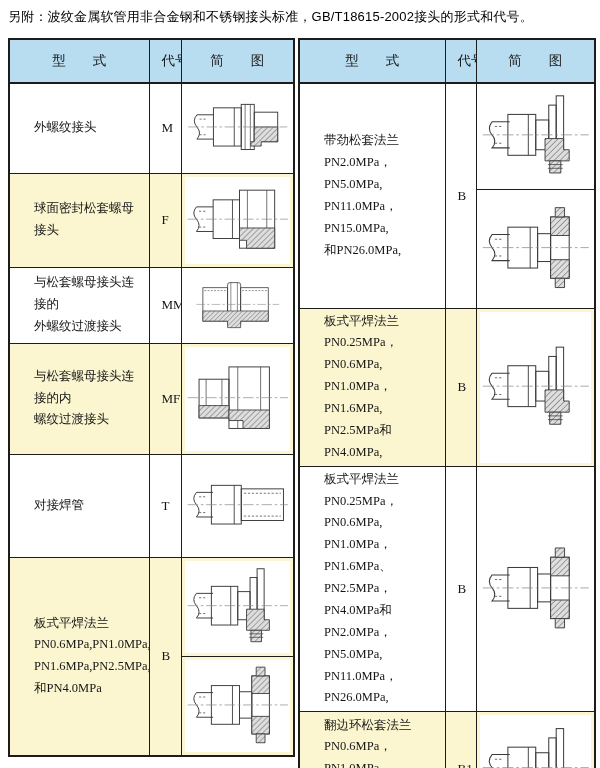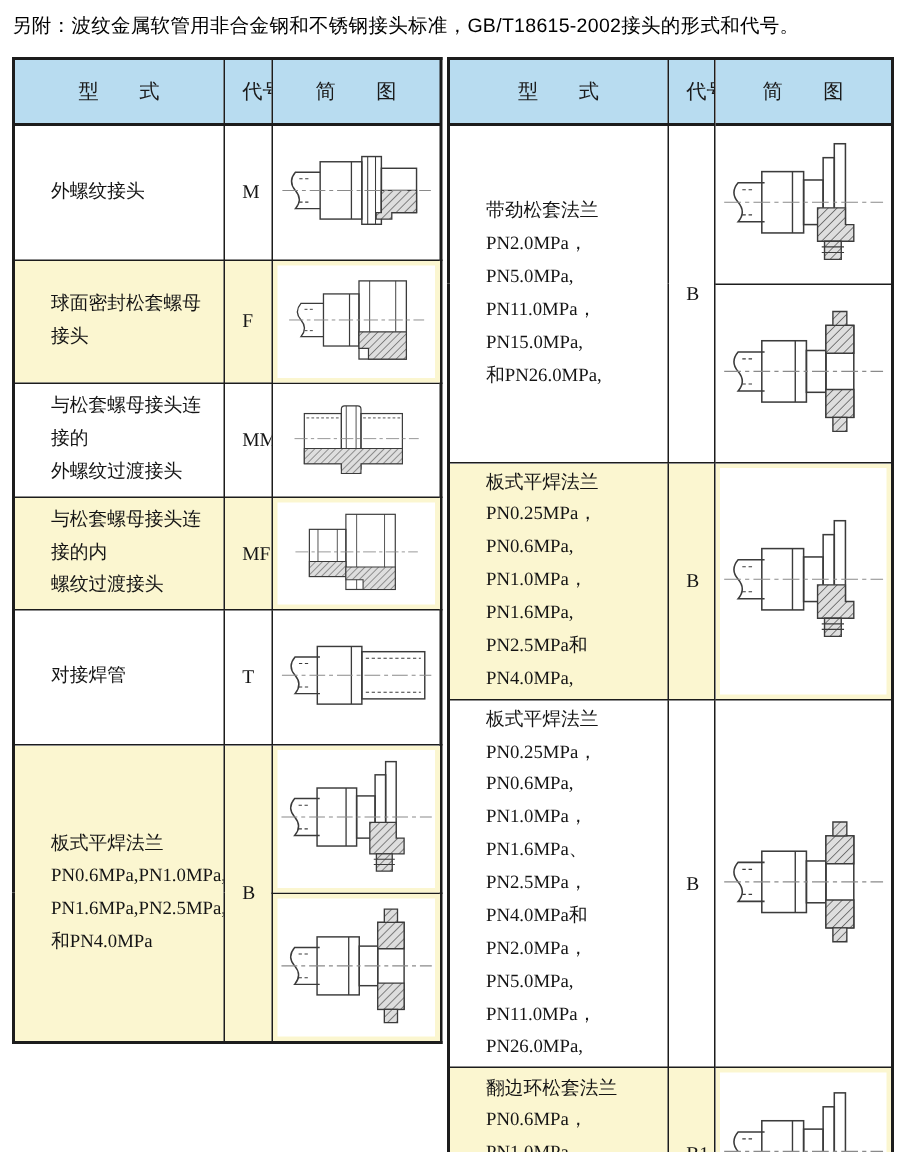--- a/index.html
+++ b/index.html
@@ -67,21 +67,21 @@
                 <rect x="64" y="20" width="15" height="52" fill="none" stroke="#3b3b3b" stroke-width="1.1"></rect>
                 <line x1="68.5" y1="20" x2="68.5" y2="72" stroke="#3b3b3b" stroke-width="0.8"></line>
                 <line x1="74.5" y1="20" x2="74.5" y2="72" stroke="#3b3b3b" stroke-width="0.8"></line>
                 <rect x="79" y="29" width="27" height="34" fill="none" stroke="#3b3b3b" stroke-width="1.1"></rect>
                 <path d="M79,46 H106 V63 H87 V68 H75 V63 H79 Z" fill="url(#hatch0)" stroke="#3b3b3b" stroke-width="1"></path>
                 <path d="M3,46 H117" fill="none" stroke="#8a8a8a" stroke-width="0.8" stroke-dasharray="12 3 3 3"></path>
               </svg>
             </div>
       </td>
     </tr>
-    <tr style="height:82px" class="hl">
+    <tr style="height:94px" class="hl">
       <td class="type-cell">球面密封松套螺母接头</td>
       <td class="code-cell">F</td>
       <td class="diagram-cell">
         <div class="diag">
               <svg viewBox="0 0 120 95" preserveAspectRatio="xMidYMid meet">
                 <defs>
                   <pattern id="hatch1" width="4.5" height="4.5" patternUnits="userSpaceOnUse" patternTransform="rotate(45)">
                     <rect width="4.5" height="4.5" fill="#dedede"></rect>
                     <line x1="0" y1="0" x2="0" y2="4.5" stroke="#4a4a4a" stroke-width="1"></line>
                   </pattern>
@@ -118,21 +118,21 @@
                 <line x1="50.5" y1="16" x2="50.5" y2="76" stroke="#3b3b3b" stroke-width="0.8"></line>
                 <line x1="59.5" y1="16" x2="59.5" y2="76" stroke="#3b3b3b" stroke-width="0.8"></line>
                 <rect x="64" y="23" width="38" height="46" fill="none" stroke="#3b3b3b" stroke-width="1.1"></rect>
                 <path d="M66,27 H100 M66,65 H100" fill="none" stroke="#3b3b3b" stroke-width="0.8" stroke-dasharray="2.5 2"></path>
                 <path d="M12,55 H102 V69 H64 V78 H46 V69 H12 Z" fill="url(#hatch2)" stroke="#3b3b3b" stroke-width="1"></path>
                 <path d="M3,46 H117" fill="none" stroke="#8a8a8a" stroke-width="0.8" stroke-dasharray="12 3 3 3"></path>
               </svg>
             </div>
       </td>
     </tr>
-    <tr style="height:75px" class="hl">
+    <tr style="height:111px" class="hl">
       <td class="type-cell">与松套螺母接头连接的内
 螺纹过渡接头</td>
       <td class="code-cell">MF</td>
       <td class="diagram-cell">
         <div class="diag">
               <svg viewBox="0 0 120 95" preserveAspectRatio="xMidYMid meet">
                 <defs>
                   <pattern id="hatch3" width="4.5" height="4.5" patternUnits="userSpaceOnUse" patternTransform="rotate(45)">
                     <rect width="4.5" height="4.5" fill="#dedede"></rect>
                     <line x1="0" y1="0" x2="0" y2="4.5" stroke="#4a4a4a" stroke-width="1"></line>
@@ -144,21 +144,21 @@
                 <rect x="50" y="11" width="46" height="70" fill="none" stroke="#3b3b3b" stroke-width="1.1"></rect>
                 <line x1="60" y1="11" x2="60" y2="81" stroke="#3b3b3b" stroke-width="0.8"></line>
                 <line x1="86" y1="11" x2="86" y2="81" stroke="#3b3b3b" stroke-width="0.8"></line>
                 <path d="M16,55 H50 V69 H16 Z" fill="url(#hatch3)" stroke="#3b3b3b" stroke-width="1"></path>
                 <path d="M50,60 H96 V81 H66 V72 H50 Z" fill="url(#hatch3)" stroke="#3b3b3b" stroke-width="1"></path>
                 <path d="M3,46 H117" fill="none" stroke="#8a8a8a" stroke-width="0.8" stroke-dasharray="12 3 3 3"></path>
               </svg>
             </div>
       </td>
     </tr>
-    <tr style="height:90px">
+    <tr style="height:103px">
       <td class="type-cell">对接焊管</td>
       <td class="code-cell">T</td>
       <td class="diagram-cell">
         <div class="diag">
               <svg viewBox="0 0 120 95" preserveAspectRatio="xMidYMid meet">
                 <defs>
                   <pattern id="hatch4" width="4.5" height="4.5" patternUnits="userSpaceOnUse" patternTransform="rotate(45)">
                     <rect width="4.5" height="4.5" fill="#dedede"></rect>
                     <line x1="0" y1="0" x2="0" y2="4.5" stroke="#4a4a4a" stroke-width="1"></line>
                   </pattern>

